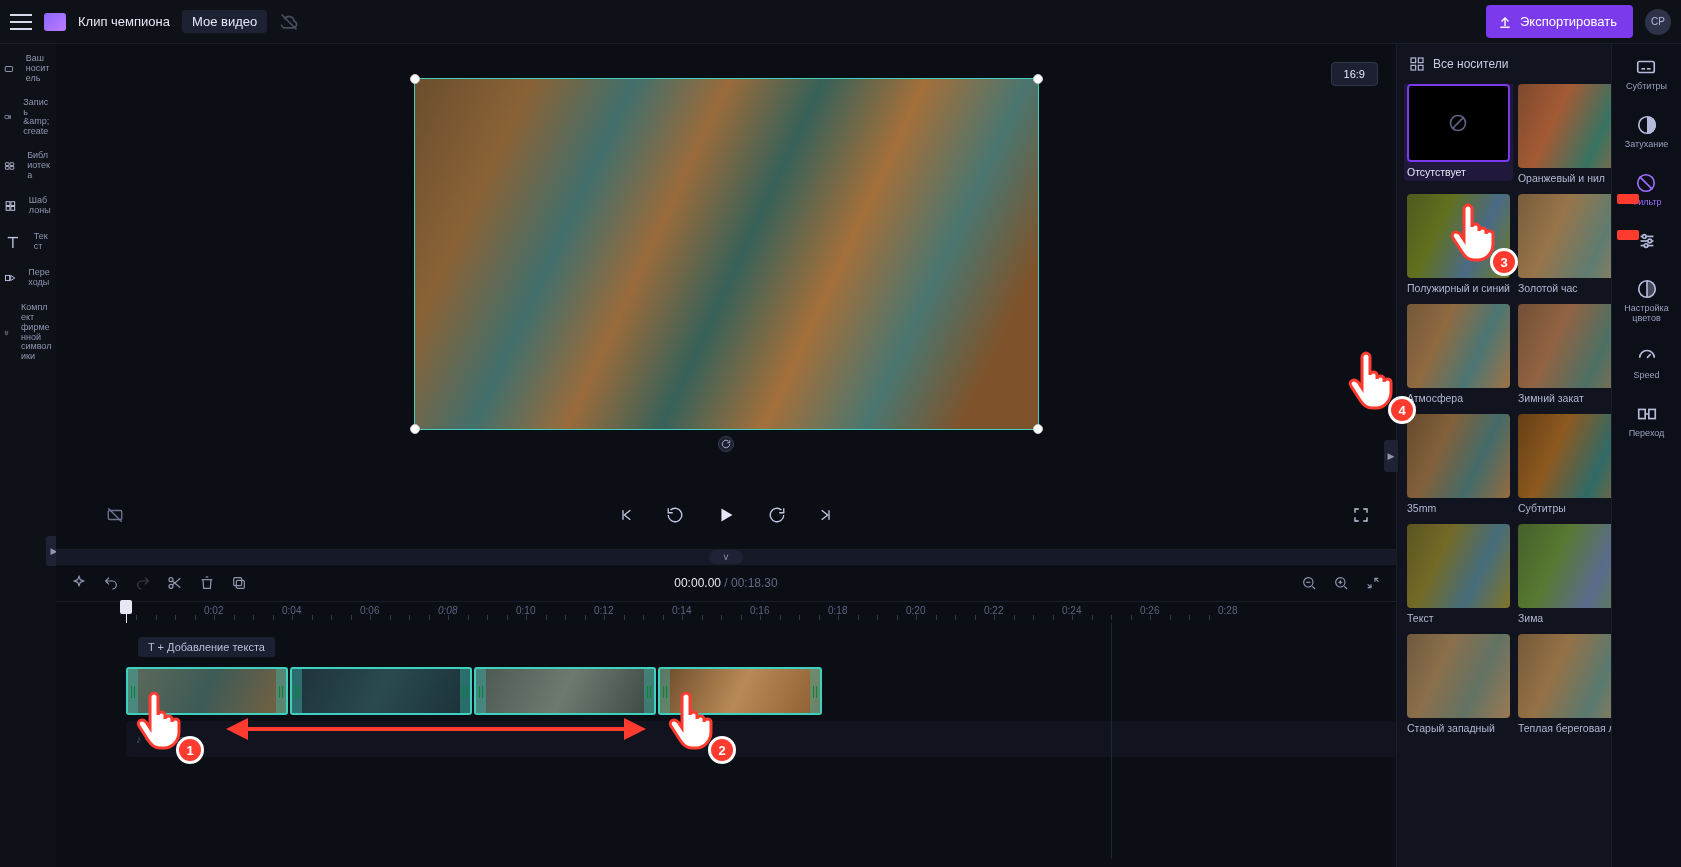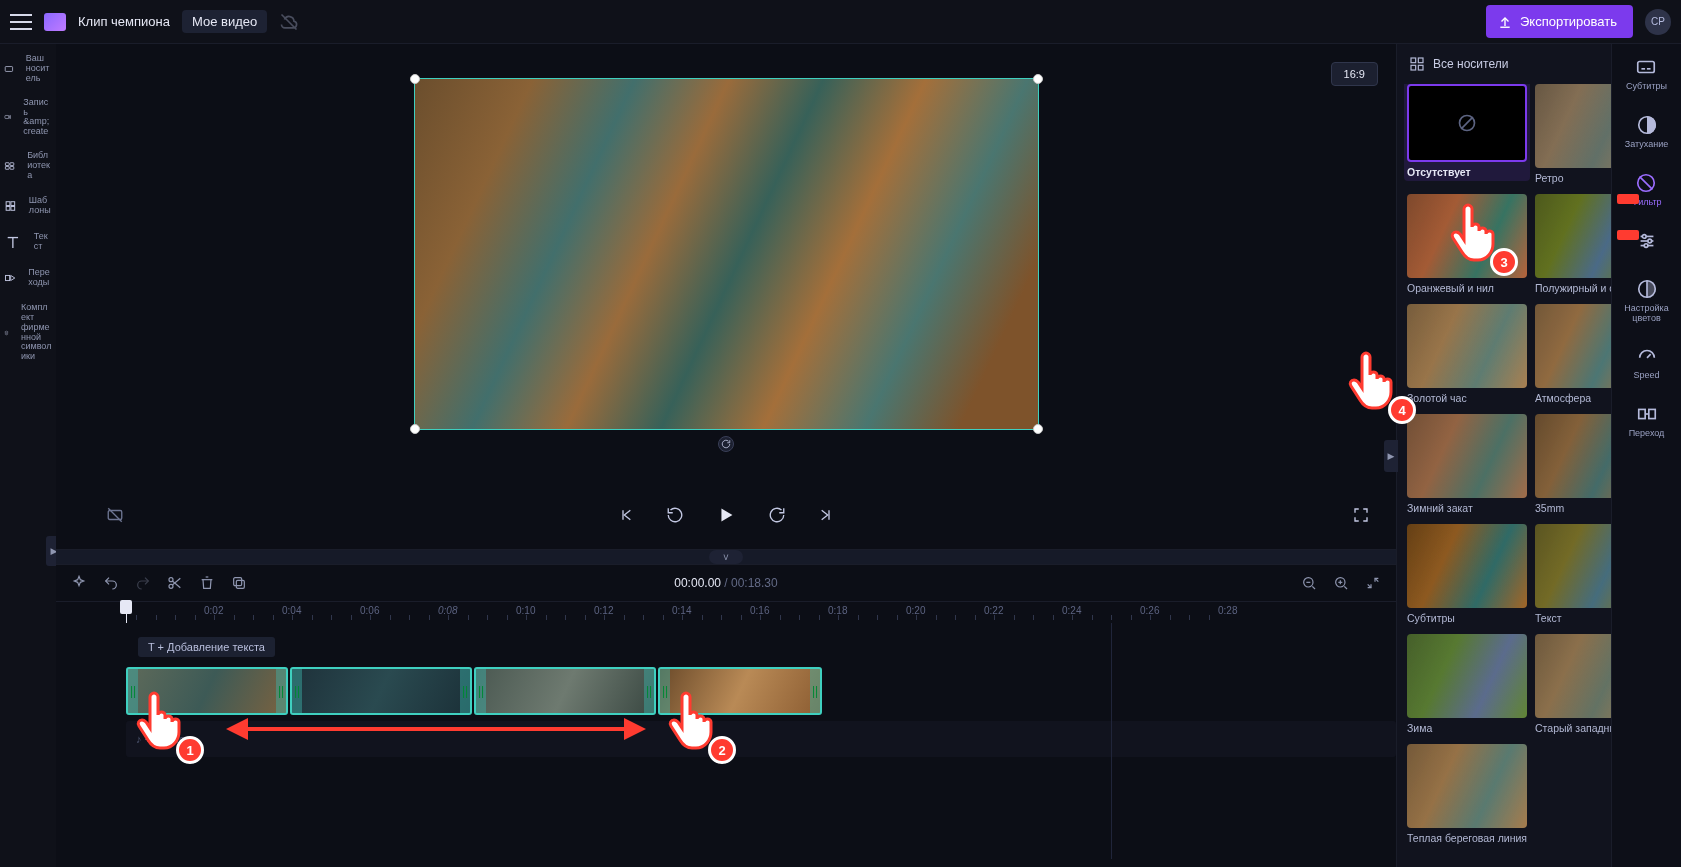--- a/index.html
+++ b/index.html
@@ -466,32 +466,28 @@
     <div class="hdr">
       <svg width="16" height="16" viewBox="0 0 24 24" fill="none" stroke="#b2b8d4" stroke-width="1.8">
           <rect x="3" y="3" width="7" height="7"></rect>
           <rect x="14" y="3" width="7" height="7"></rect>
           <rect x="3" y="14" width="7" height="7"></rect>
           <rect x="14" y="14" width="7" height="7"></rect>
         </svg>
       <span>Все носители</span>
     </div>
     <div class="filters-scroll" id="filters">
-        <div class="filter" style="background: rgba(124, 58, 237, 0.15); border-radius: 4px; padding: 3px; margin: -3px; font-weight: bold;">
+        <div class="filter" style="background: rgba(124, 58, 237, 0.15); border-radius: 4px; padding: 3px; margin: -3px;">
           <div class="thumb none">
             <svg width="20" height="20" viewBox="0 0 24 24" fill="none" stroke="#5c6381" stroke-width="2">
               <circle cx="12" cy="12" r="9"></circle>
               <line x1="5" y1="19" x2="19" y2="5"></line>
             </svg>
           </div>
           <div class="fname sel">Отсутствует</div>
-        </div>
-        <div class="filter">
-          <div class="thumb retro"></div>
-          <div class="fname">Ретро</div>
         </div>
         <div class="filter">
           <div class="thumb orange"></div>
           <div class="fname">Оранжевый и нил</div>
         </div>
         <div class="filter">
           <div class="thumb blue"></div>
           <div class="fname">Полужирный и синий</div>
         </div>
         <div class="filter">

